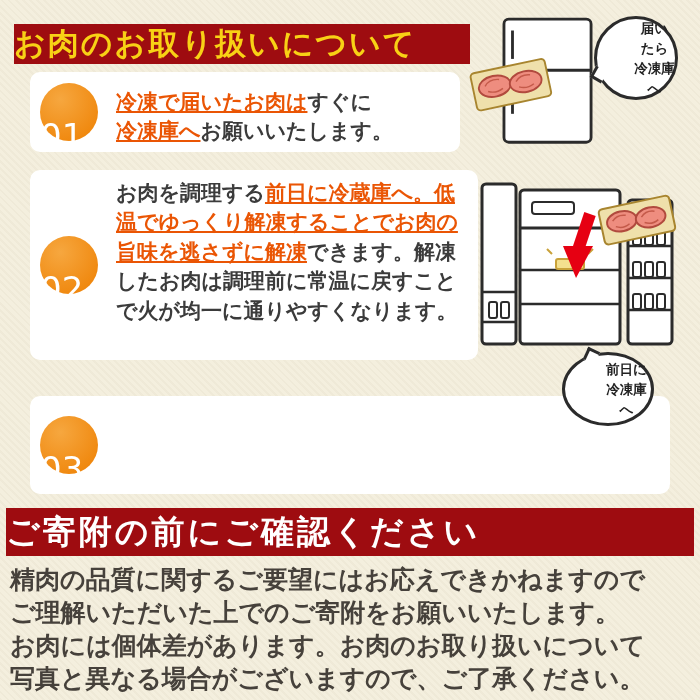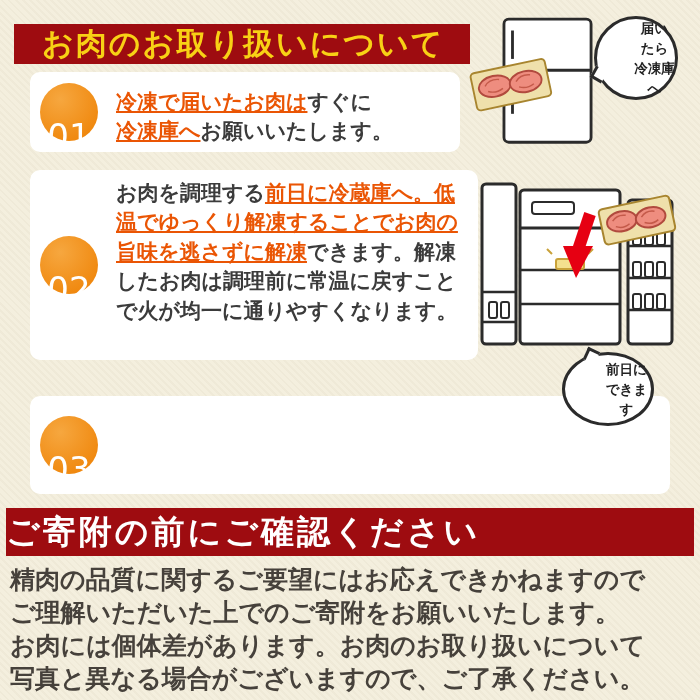--- a/index.html
+++ b/index.html
@@ -13,38 +13,38 @@
   *{margin:0;padding:0;box-sizing:border-box;}
   body{font-family:"DejaVu Sans","Liberation Sans",sans-serif;}
   .page{
     position:relative;width:700px;height:700px;overflow:hidden;
     background-color:var(--page-bg);
     background-image:repeating-linear-gradient(45deg,rgba(120,100,60,.04) 0 2px,transparent 2px 5px);
   }
   .banner{
     position:absolute;background:var(--banner-red);display:flex;align-items:center;
   }
-  .title-banner{left:14px;top:24px;width:456px;height:40px;padding-left:28px;}
+  .title-banner{left:14px;top:24px;width:456px;height:40px;padding-left:0;}
   .title-banner .banner-text{
     color:var(--title-yellow);font-weight:bold;font-size:31px;letter-spacing:2px;white-space:nowrap;
   }
   .notice-banner{left:6px;top:508px;width:688px;height:48px;padding-left:0;}
   .notice-banner .banner-text{
     color:#ffffff;font-weight:bold;font-size:33px;letter-spacing:3px;white-space:nowrap;
   }
   .card{
     position:absolute;background:#ffffff;border-radius:10px;
   }
   .card-1{left:30px;top:72px;width:430px;height:80px;}
   .card-2{left:30px;top:170px;width:448px;height:190px;}
   .card-3{left:30px;top:396px;width:640px;height:98px;}
   .badge{
     position:absolute;left:10px;width:58px;height:58px;border-radius:50%;
     background:radial-gradient(circle at 35% 28%,#f6a73f,var(--badge-orange));
-    color:#fff;display:flex;flex-direction:column;align-items:center;justify-content:center;gap:36px;
+    color:#fff;display:flex;flex-direction:column;align-items:flex-start;justify-content:center;gap:36px;
   }
   .card-1 .badge{top:11px;}
   .card-2 .badge{top:66px;}
   .card-3 .badge{top:20px;}
   .badge-label{font-size:10.5px;font-weight:bold;letter-spacing:1px;line-height:1;margin-bottom:2px;}
   .badge-num{font-size:34px;font-weight:normal;line-height:1;}
   .pt{
     position:absolute;left:86px;color:var(--text-dark);font-size:21px;font-weight:600;line-height:1.4;
   }
   .card-1 .pt{top:16px;width:336px;}
@@ -154,21 +154,21 @@
     </g>
 
     <g>
       <line x1="112" y1="40" x2="100" y2="76" stroke="#e60012" stroke-width="12"></line>
       <polygon points="85,72 115,72 98,104" fill="#e60012"></polygon>
     </g>
   </svg>
 
   <div class="bubble bubble-2">
     <span class="bubble-text">前日に
-できます</span>
+冷凍庫へ</span>
     <i class="tail"></i>
   </div>
 
   <div class="card card-3">
     <div class="badge">
       <span class="badge-label">POINT</span>
       <span class="badge-num">03</span>
     </div>
   </div>
 

